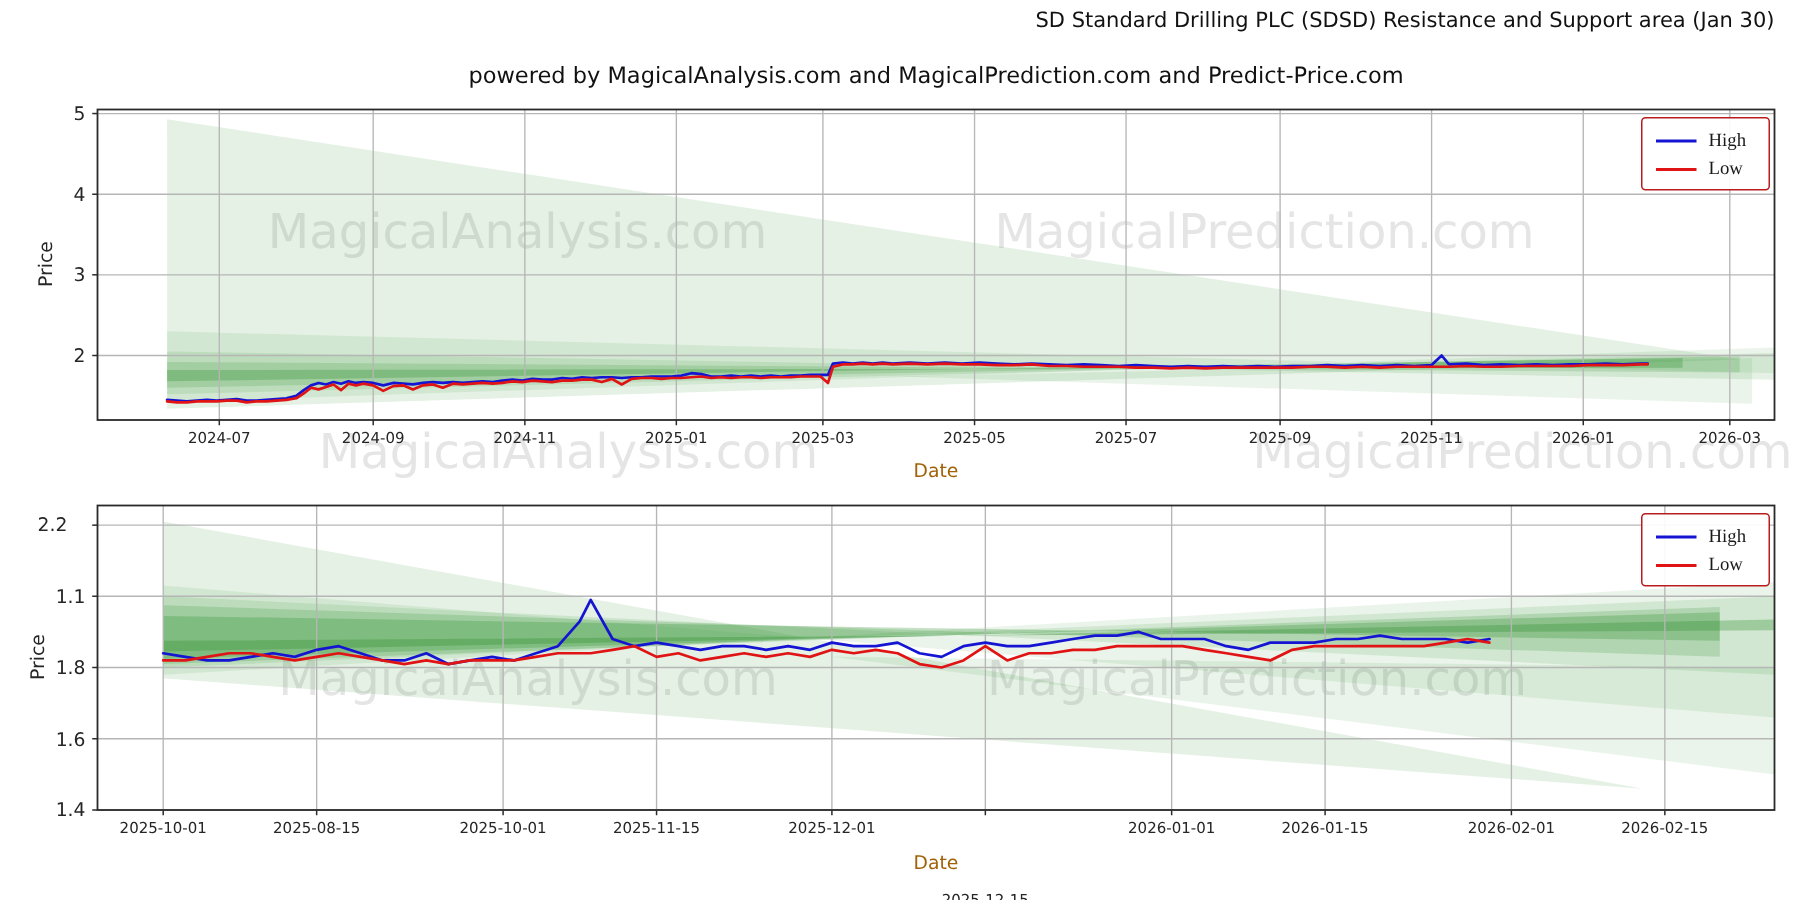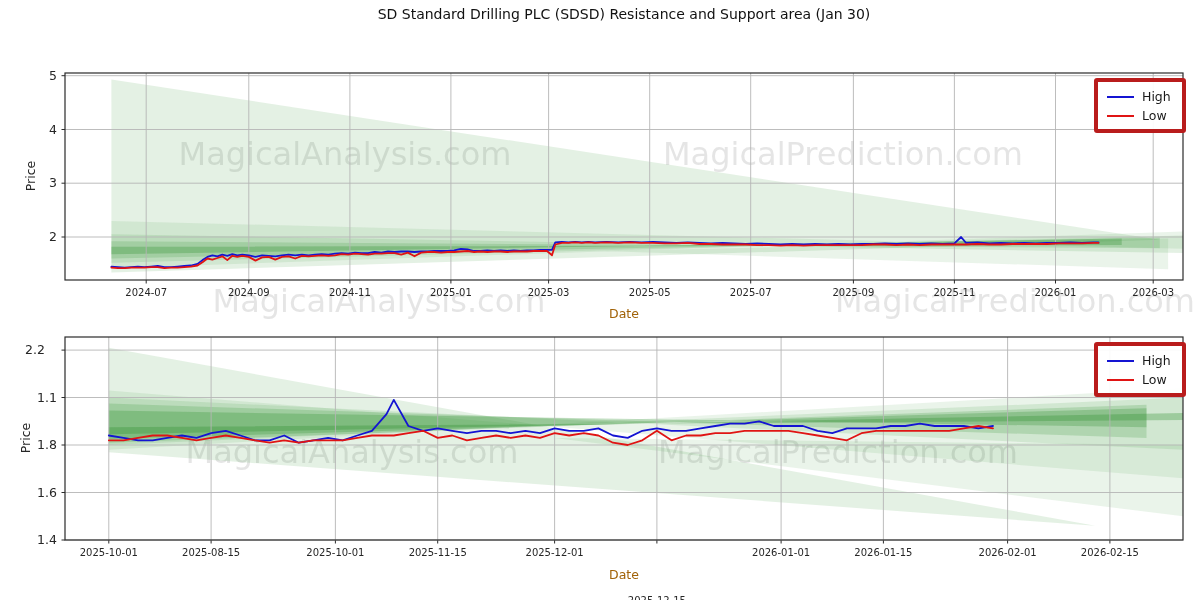--- a/index.html
+++ b/index.html
@@ -1,41 +1,42 @@
 <!DOCTYPE html>
 <html><head>
 <meta charset="utf-8">
 <style>
   html,body{margin:0;padding:0;background:#ffffff;}
   #fig{position:relative;width:1200px;height:600px;background:#ffffff;overflow:hidden;
        font-family:"DejaVu Sans","Liberation Sans",sans-serif;color:#1a1a1a;}
-  .fig-title{position:absolute;left:65px;width:1118px;top:6px;text-align:center;
+  .fig-title{position:absolute;left:65px;width:1118px;top:6px;text-align:right;
              font-size:14px;color:#111;}
   .fig-subtitle{position:absolute;left:65px;width:1118px;top:41px;text-align:center;
              font-size:15px;color:#111;}
   .watermark{position:absolute;transform:translate(-50%,-50%);font-size:32px;
              color:rgba(110,110,110,0.18);white-space:nowrap;z-index:1;pointer-events:none;}
   #plot-canvas{position:absolute;left:0;top:0;z-index:2;}
   .tick-label-x{position:absolute;transform:translateX(-50%);font-size:10px;color:#262626;z-index:3;white-space:nowrap;}
   .tick-label-y{position:absolute;width:44px;text-align:right;font-size:12.5px;color:#262626;z-index:3;}
   .axis-label-y{position:absolute;transform:translate(-50%,-50%) rotate(-90deg);
                 font-size:12.5px;color:#262626;z-index:3;}
   .axis-label-x{position:absolute;left:65px;width:1118px;text-align:center;
                 font-size:12.5px;color:#a16207;z-index:3;}
   .legend{position:absolute;left:1094px;width:84px;background:rgba(255,255,255,0.92);
-          border:4px solid #b91c1c;border-radius:3px;z-index:4;padding:5px 0 4px 0;}
+          border:1px solid #b91c1c;border-radius:3px;z-index:4;padding:5px 0 4px 0;font-family:Liberation Serif, serif;}
   .legend-row{display:flex;align-items:center;height:19px;padding:0 9px;}
   .legend-swatch{display:inline-block;width:27px;height:0;border-top-width:2.5px;border-top-style:solid;margin-right:8px;flex:0 0 auto;}
   .legend-text{font-size:12.5px;color:#1a1a1a;}
 </style>
 </head>
 <body>
 
 <div id="fig">
   <div class="fig-title">SD Standard Drilling PLC (SDSD) Resistance and Support area (Jan 30)</div>
+  <div class="fig-subtitle">powered by MagicalAnalysis.com and MagicalPrediction.com and Predict-Price.com</div>
 
   <div class="watermark" style="left:345px;top:154px;">MagicalAnalysis.com</div>
   <div class="watermark" style="left:843px;top:154px;">MagicalPrediction.com</div>
   <div class="watermark" style="left:379px;top:301px;">MagicalAnalysis.com</div>
   <div class="watermark" style="left:1015px;top:301px;">MagicalPrediction.com</div>
   <div class="watermark" style="left:352px;top:452px;">MagicalAnalysis.com</div>
   <div class="watermark" style="left:838px;top:452px;">MagicalPrediction.com</div>
 
   <svg id="plot-canvas" width="1200" height="600">
       <polygon points="111.4,79.5 111.4,272.5 1159.8,239.7" fill="#2f8f2f" fill-opacity="0.13"></polygon>

